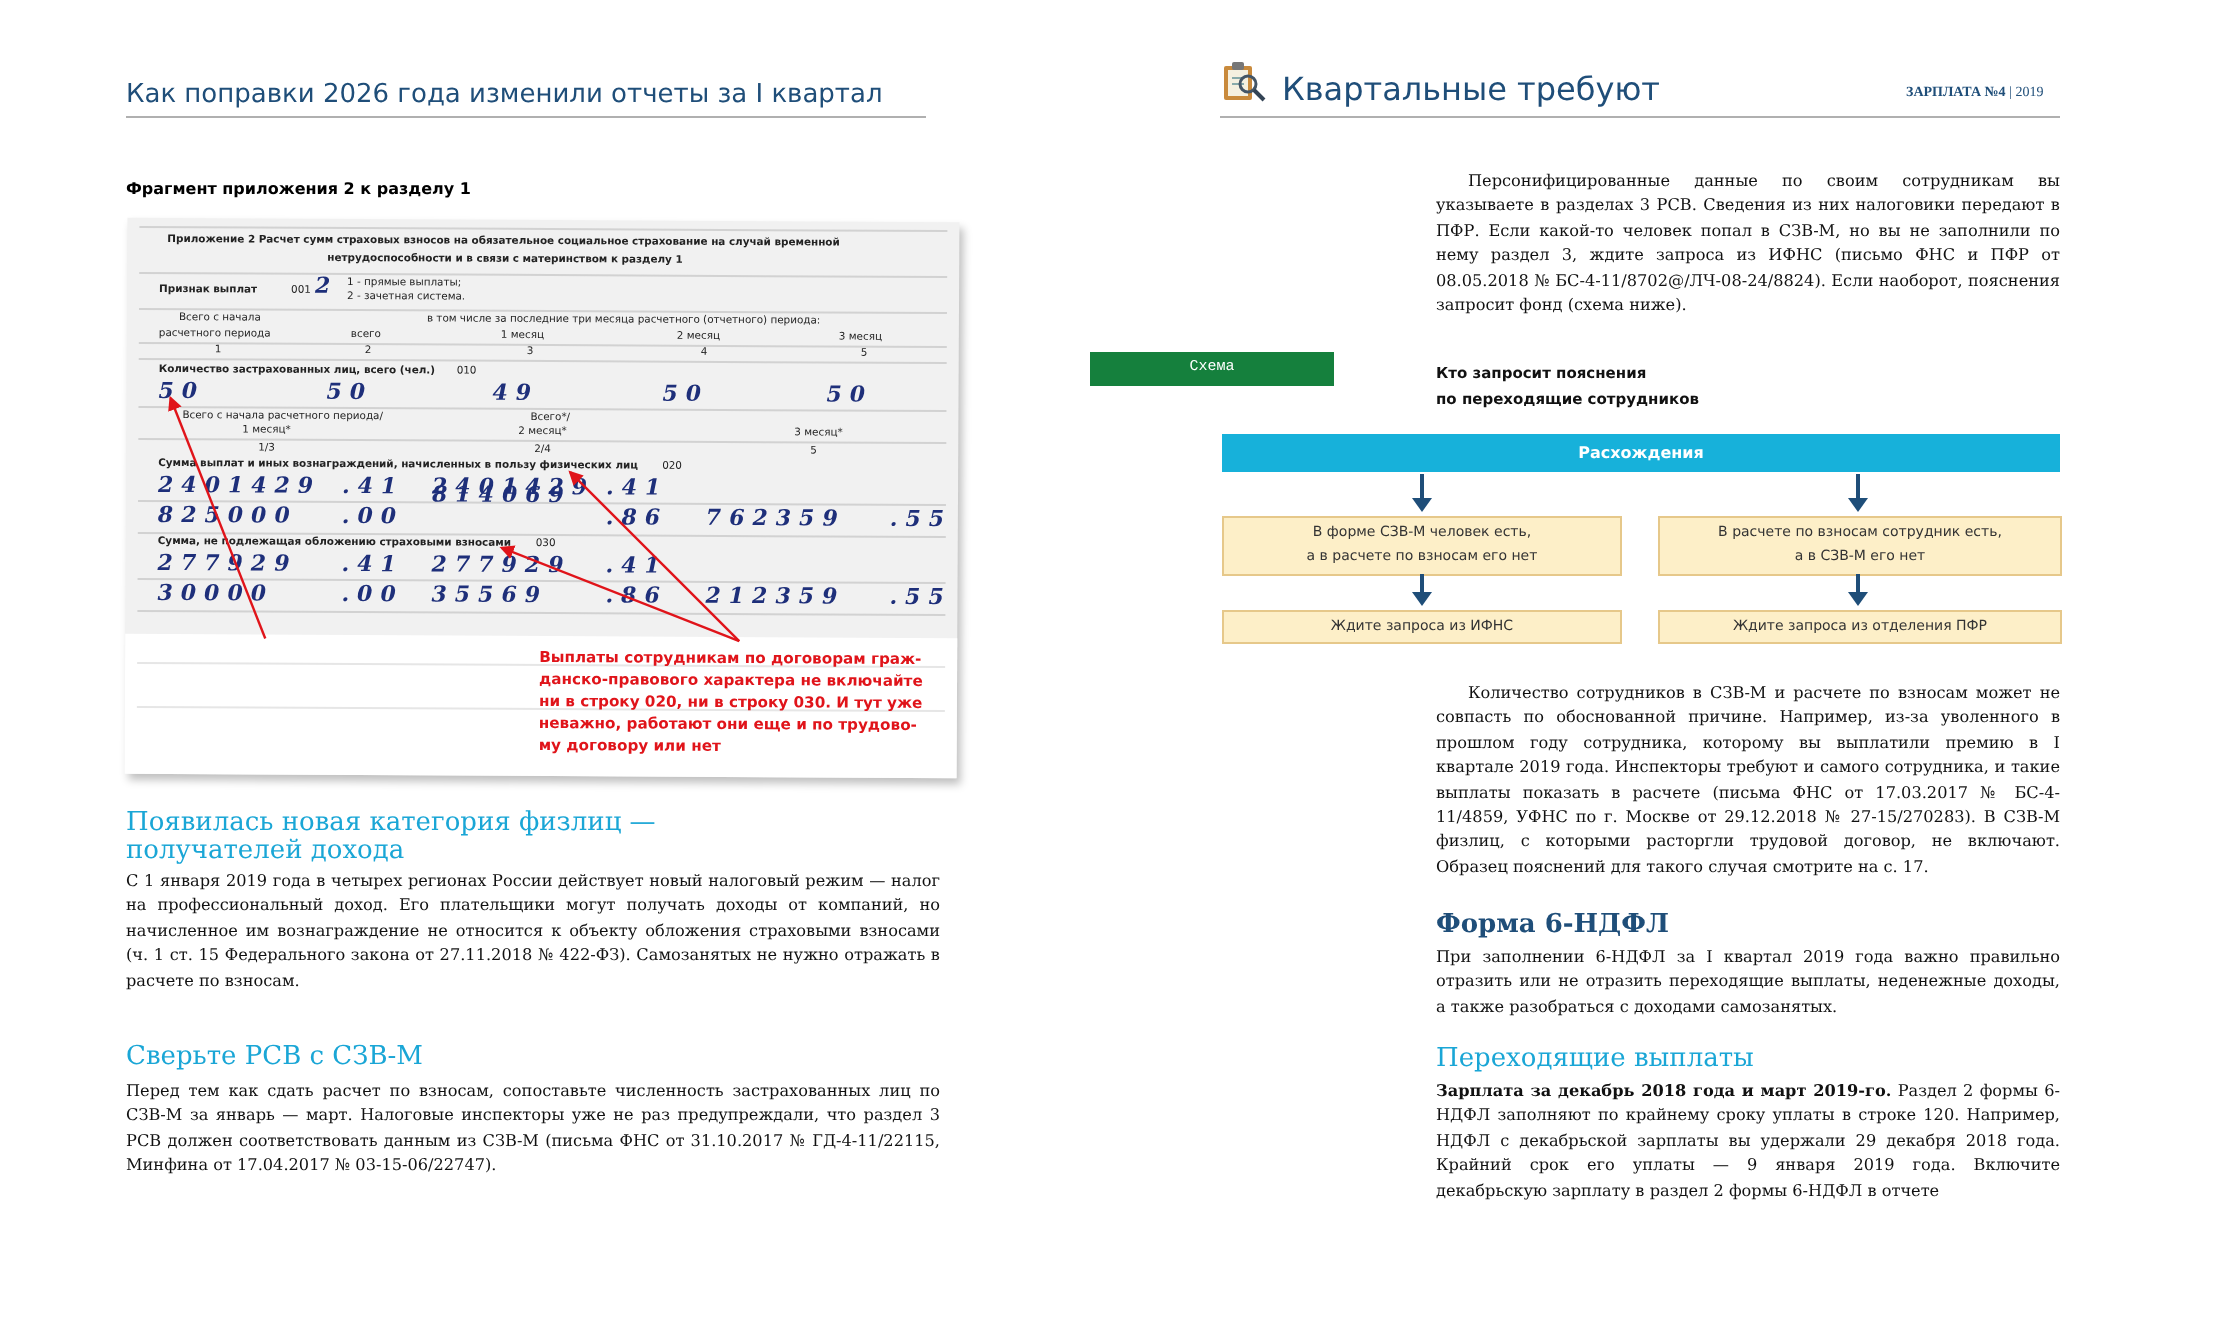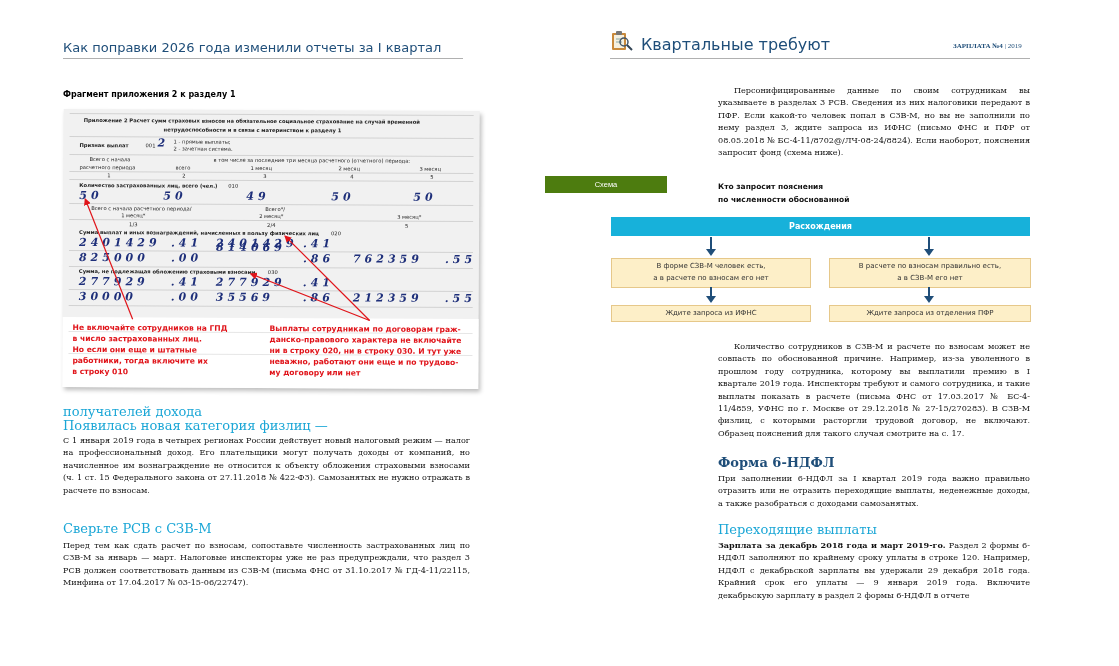--- a/index.html
+++ b/index.html
@@ -12,21 +12,21 @@
   .form .line { position:absolute; left:6px; right:6px; height:1px; background:#d2d2d2; }
   .ft { position:absolute; font-family:"DejaVu Sans", sans-serif; font-size:5.2px; color:#222; white-space:nowrap; }
   .ft.b { font-weight:bold; }
   .hw { position:absolute; font-family:"DejaVu Serif", serif; font-style:italic; font-weight:bold; font-size:11px; color:#1e2f7a; letter-spacing:4px; white-space:nowrap; }
   .note { position:absolute; font-family:"DejaVu Sans", sans-serif; font-weight:bold; font-size:7.6px; line-height:11px; color:#e0141a; }
   .h2 { font-family:"DejaVu Serif", serif; font-size:13px; color:#1aa6d6; line-height:14px; }
   .body { font-family:"DejaVu Serif", serif; font-size:8.1px; line-height:12.4px; color:#111; text-align:justify; }
   .hdr-right-title { left:641px; top:35px; font-family:"DejaVu Sans", sans-serif; font-size:16px; color:#1f4e79; }
   .hdr-right-mag { left:953px; top:42px; font-family:Liberation Serif, serif; font-size:7px; color:#1f4e79; }
   .hdr-right-mag b { font-weight:bold; }
-  .scheme-tag { left:545px; top:176px; width:122px; height:17px; background:#4d7c0f; color:#fff; font-family:Liberation Sans, sans-serif; font-size:7.5px; line-height:17px; text-align:center; }
+  .scheme-tag { left:545px; top:176px; width:122px; height:17px; background:#15803d; color:#fff; font-family:Liberation Mono, monospace; font-size:7.5px; line-height:17px; text-align:center; }
   .scheme-title { left:718px; top:180px; font-family:"DejaVu Sans", sans-serif; font-size:7.5px; font-weight:bold; line-height:13px; color:#111; }
   .bar { left:611px; top:217px; width:419px; height:19px; background:#17b1da; color:#fff; font-family:"DejaVu Sans", sans-serif; font-weight:bold; font-size:8px; line-height:19px; text-align:center; }
   .box { background:#fdefc8; border:1px solid #e6c88a; font-family:"DejaVu Sans", sans-serif; font-size:7px; color:#333; text-align:center; line-height:12px; }
   .arrow { width:2px; background:#1f4e79; }
   .arrow::after { content:""; position:absolute; left:-4px; bottom:-2px; border-left:5px solid transparent; border-right:5px solid transparent; border-top:7px solid #1f4e79; }
   .h2dark { font-family:"DejaVu Serif", serif; font-weight:bold; font-size:13px; color:#1f4e79; }
 </style>
 </head>
 <body>
 
@@ -100,49 +100,42 @@
   <div class="hw" style="left:16px; top:181px;font-style:italic;">30000</div>
   <div class="hw" style="left:108px; top:181px;">.00</div>
   <div class="hw" style="left:153px; top:181px;">35569</div>
   <div class="hw" style="left:240px; top:181px;">.86</div>
   <div class="hw" style="left:290px; top:181px;">212359</div>
   <div class="hw" style="left:382px; top:181px;">.55</div>
   <div class="line" style="top:196px;"></div>
   <div style="position:absolute; left:0; right:0; top:208px; bottom:0; background:#ffffff;"></div>
   <div class="line" style="top:222px; background:#e6e6e6;"></div>
   <div class="line" style="top:244px; background:#e6e6e6;"></div>
-  <div class="note" style="left:10px; top:213px;">
-    <div>Не включайте сотрудников на ГПД</div>
-    <div>в число застрахованных лиц.</div>
-    <div>Но если они еще и штатные</div>
-    <div>работники, тогда включите их</div>
-    <div>в строку 010</div>
-  </div>
   <div class="note" style="left:207px; top:213px;">
     <div>Выплаты сотрудникам по договорам граж-</div>
     <div>данско-правового характера не включайте</div>
     <div>ни в строку 020, ни в строку 030. И тут уже</div>
     <div>неважно, работают они еще и по трудово-</div>
     <div>му договору или нет</div>
   </div>
   <svg style="position:absolute; left:0; top:0; width:416px; height:278px; overflow:visible;">
     <defs>
       <marker id="ah" markerWidth="6" markerHeight="6" refX="5" refY="3" orient="auto">
         <path d="M0,0 L6,3 L0,6 z" fill="#e0141a"></path>
       </marker>
     </defs>
     <line x1="70" y1="210" x2="22" y2="90" stroke="#e0141a" stroke-width="1.2" marker-end="url(#ah)"></line>
     <line x1="307" y1="210" x2="222" y2="126" stroke="#e0141a" stroke-width="1.2" marker-end="url(#ah)"></line>
     <line x1="307" y1="210" x2="188" y2="164" stroke="#e0141a" stroke-width="1.2" marker-end="url(#ah)"></line>
   </svg>
 </div>
 
 <div class="abs h2" style="left:63px; top:405px;">
+  <div>Появилась новая категория физлиц —</div>
   <div>получателей дохода</div>
-  <div>Появилась новая категория физлиц —</div>
 </div>
 <div class="abs body" style="left:63px; top:434px; width:407px;">С 1 января 2019 года в четырех регионах России действует новый налоговый режим — налог на профессиональный доход. Его плательщики могут получать доходы от компаний, но начисленное им вознаграждение не относится к объекту обложения страховыми взносами (ч. 1 ст. 15 Федерального закона от 27.11.2018 № 422-ФЗ). Самозанятых не нужно отражать в расчете по взносам.</div>
 
 <div class="abs h2" style="left:63px; top:522px;">Сверьте РСВ с СЗВ-М</div>
 <div class="abs body" style="left:63px; top:539px; width:407px;">Перед тем как сдать расчет по взносам, сопоставьте численность застрахованных лиц по СЗВ-М за январь — март. Налоговые инспекторы уже не раз предупреждали, что раздел 3 РСВ должен соответствовать данным из СЗВ-М (письма ФНС от 31.10.2017 № ГД-4-11/22115, Минфина от 17.04.2017 № 03-15-06/22747).</div>
 
 <div class="abs" style="left:610px; top:30px; width:24px; height:22px;">
   <svg width="24" height="22" viewBox="0 0 24 22">
     <rect x="2" y="3" width="14" height="17" rx="1" fill="#c98a3c"></rect>
     <rect x="4" y="5" width="10" height="13" fill="#f5f0e0"></rect>
@@ -155,31 +148,31 @@
 </div>
 <div class="abs hdr-right-title">Квартальные требуют</div>
 <div class="abs hdr-right-mag"><b>ЗАРПЛАТА №4</b> | <span>2019</span></div>
 <div class="abs rule" style="left:610px; top:58px; width:420px;"></div>
 
 <div class="abs body" style="left:718px; top:84px; width:312px; text-indent:16px;">Персонифицированные данные по своим сотрудникам вы указываете в разделах 3 РСВ. Сведения из них налоговики передают в ПФР. Если какой-то человек попал в СЗВ-М, но вы не заполнили по нему раздел 3, ждите запроса из ИФНС (письмо ФНС и ПФР от 08.05.2018 № БС-4-11/8702@/ЛЧ-08-24/8824). Если наоборот, пояснения запросит фонд (схема ниже).</div>
 
 <div class="abs scheme-tag">Схема</div>
 <div class="abs scheme-title">
   <div>Кто запросит пояснения</div>
-  <div>по численности обоснованной</div>
+  <div>по переходящие сотрудников</div>
 </div>
 <div class="abs bar">Расхождения</div>
 <div class="abs arrow" style="left:710px; top:237px; height:17px;"></div>
 <div class="abs arrow" style="left:928px; top:237px; height:17px;"></div>
 <div class="abs box" style="left:611px; top:258px; width:198px; height:27px; padding-top:1px;">
   <div>В форме СЗВ-М человек есть,</div>
   <div>а в расчете по взносам его нет</div>
 </div>
 <div class="abs box" style="left:829px; top:258px; width:200px; height:27px; padding-top:1px;">
-  <div>В расчете по взносам правильно есть,</div>
+  <div>В расчете по взносам сотрудник есть,</div>
   <div>а в СЗВ-М его нет</div>
 </div>
 <div class="abs arrow" style="left:710px; top:287px; height:14px;"></div>
 <div class="abs arrow" style="left:928px; top:287px; height:14px;"></div>
 <div class="abs box" style="left:611px; top:305px; width:198px; height:15px; line-height:15px;">Ждите запроса из ИФНС</div>
 <div class="abs box" style="left:829px; top:305px; width:200px; height:15px; line-height:15px;">Ждите запроса из отделения ПФР</div>
 
 <div class="abs body" style="left:718px; top:340px; width:312px; text-indent:16px;">Количество сотрудников в СЗВ-М и расчете по взносам может не совпасть по обоснованной причине. Например, из-за уволенного в прошлом году сотрудника, которому вы выплатили премию в I квартале 2019 года. Инспекторы требуют и самого сотрудника, и такие выплаты показать в расчете (письма ФНС от 17.03.2017 № БС-4-11/4859, УФНС по г. Москве от 29.12.2018 № 27-15/270283). В СЗВ-М физлиц, с которыми расторгли трудовой договор, не включают. Образец пояснений для такого случая смотрите на с. 17.</div>
 
 <div class="abs h2dark" style="left:718px; top:455px;">Форма 6-НДФЛ</div>

